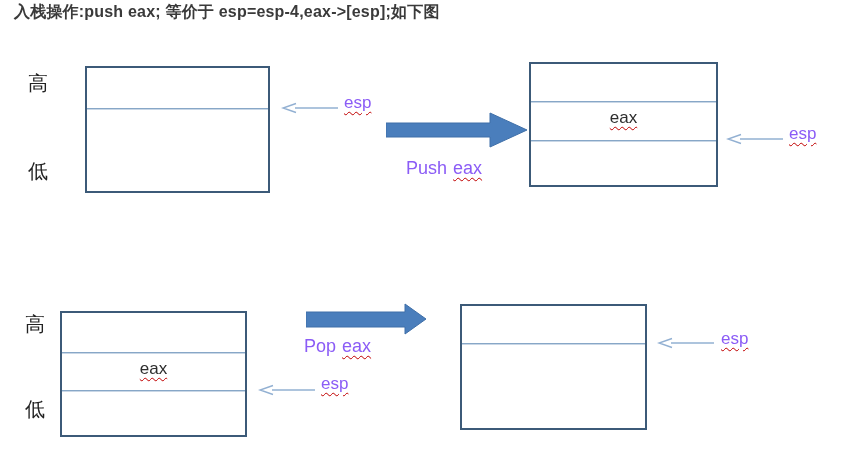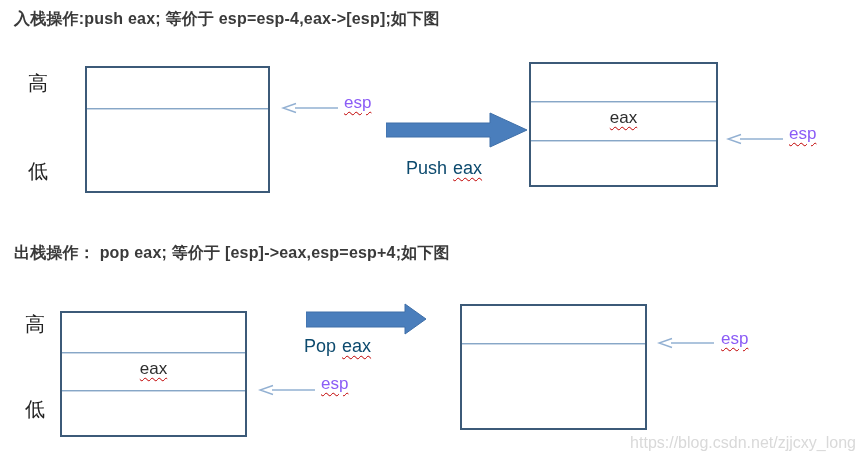--- a/index.html
+++ b/index.html
@@ -62,40 +62,40 @@
   }
   .squiggle {
     text-decoration-line: underline;
     text-decoration-style: wavy;
     text-decoration-color: var(--squiggle);
     text-decoration-thickness: 1px;
     text-underline-offset: 3px;
   }
   .op-label {
     font-size: 18px;
-    color: #0c4a6e;
+    color: #8b5cf6;
     white-space: nowrap;
   }
   .op-label .reg { margin-left: 6px; }
   .esp-arrow-svg line { stroke: var(--esp-arrow); stroke-width: 1.4; }
   .esp-arrow-svg path { stroke: var(--esp-arrow); stroke-width: 1.4; fill: none; }
   .big-arrow-svg polygon { fill: var(--big-arrow-fill); stroke: var(--big-arrow-stroke); stroke-width: 1; }
   .watermark {
     font-size: 16px;
     color: var(--watermark);
     white-space: nowrap;
     text-align: right;
   }
 </style>
 </head>
 <body>
 
 <div class="canvas">
 
-  <div class="abs section-title" style="left:14px; top:9px;">入栈操作:push eax; 等价于 esp=esp-4,eax-&gt;[esp];如下图</div>
+  <div class="abs section-title" style="left:14px; top:2px;">入栈操作:push eax; 等价于 esp=esp-4,eax-&gt;[esp];如下图</div>
 
   <div class="abs cn-label" style="left:28px; top:70px;">高</div>
   <div class="abs cn-label" style="left:28px; top:158px;">低</div>
 
   <div class="stack-box" style="left:85px; top:66px; width:185px; height:127px;">
     <div class="divider" style="top:40px;"></div>
   </div>
 
   <svg class="abs esp-arrow-svg" style="left:281px; top:100px;" width="58" height="16" viewBox="0 0 58 16">
     <line x1="14" y1="8" x2="57" y2="8"></line>
@@ -115,21 +115,20 @@
     <div class="divider" style="top:76px;"></div>
     <div class="cell-label squiggle" style="top:44px;">eax</div>
   </div>
 
   <svg class="abs esp-arrow-svg" style="left:726px; top:131px;" width="58" height="16" viewBox="0 0 58 16">
     <line x1="14" y1="8" x2="57" y2="8"></line>
     <path d="M15,3.5 2,8 15,12.5"></path>
   </svg>
   <span class="abs esp-label squiggle" style="left:789px; top:124px;">esp</span>
 
-  <div class="abs section-title" style="left:14px; top:243px;">出栈操作： pop eax; 等价于 [esp]-&gt;eax,esp=esp+4;如下图</div>
 
   <div class="abs cn-label" style="left:25px; top:311px;">高</div>
   <div class="abs cn-label" style="left:25px; top:396px;">低</div>
 
   <div class="stack-box" style="left:60px; top:311px; width:187px; height:126px;">
     <div class="divider" style="top:39px;"></div>
     <div class="divider" style="top:77px;"></div>
     <div class="cell-label squiggle" style="top:46px;">eax</div>
   </div>
 
@@ -149,15 +148,14 @@
   <div class="stack-box" style="left:460px; top:304px; width:187px; height:126px;">
     <div class="divider" style="top:37px;"></div>
   </div>
 
   <svg class="abs esp-arrow-svg" style="left:657px; top:335px;" width="58" height="16" viewBox="0 0 58 16">
     <line x1="14" y1="8" x2="57" y2="8"></line>
     <path d="M15,3.5 2,8 15,12.5"></path>
   </svg>
   <span class="abs esp-label squiggle" style="left:721px; top:329px;">esp</span>
 
-  <div class="abs watermark" style="left:626px; top:434px; width:230px;">https://blog.csdn.net/zjjcxy_long</div>
 
 </div>
 
 </body></html>

